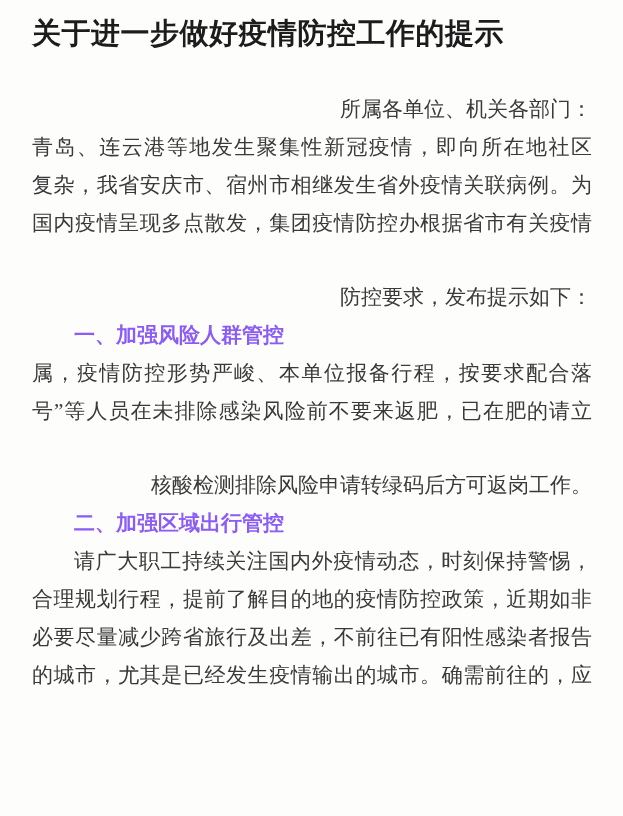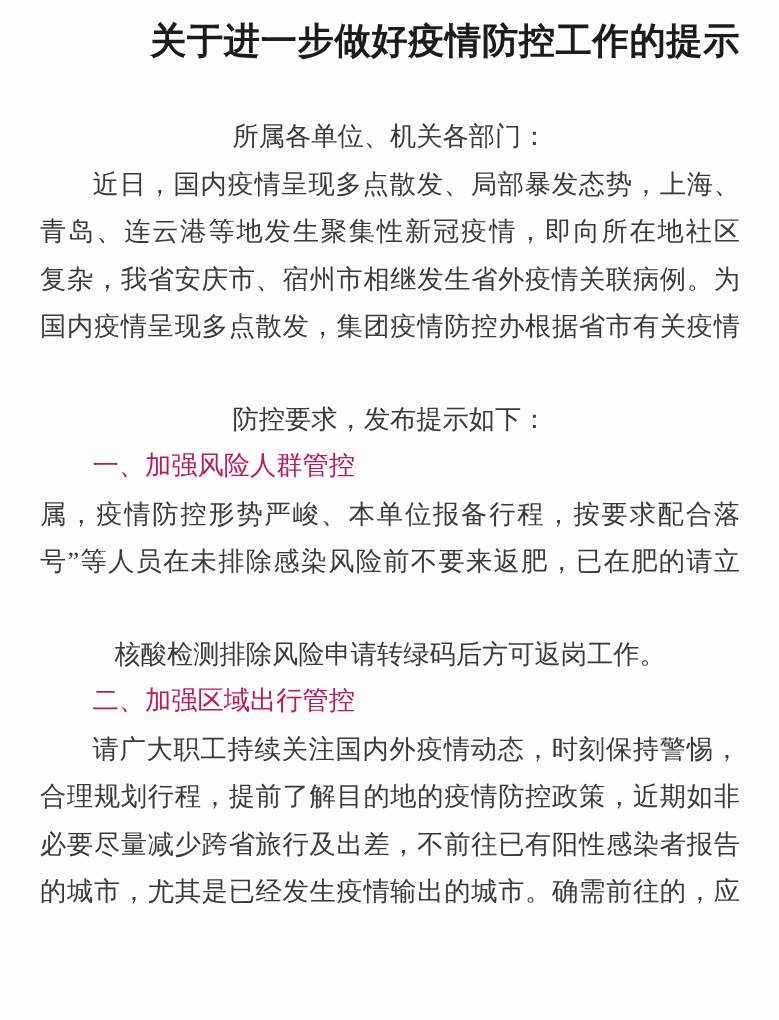--- a/index.html
+++ b/index.html
@@ -18,54 +18,53 @@
     height: 816px;
     background: #fdfdfc;
     padding: 10px 31px 0 32px;
     font-family: "Liberation Serif", serif;
   }
   .doc-title {
     font-family: "Liberation Sans", sans-serif;
     font-weight: 700;
     font-size: 29px;
     line-height: 42px;
-    text-align: right;
+    text-align: left;
     color: #1c1c1c;
     margin: 2px 0 27px 0;
     letter-spacing: 0.5px;
   }
   .line {
     font-size: 21px;
     line-height: 38px;
     color: #3a3a3a;
     white-space: nowrap;
   }
   .line.justify, .line.indent-justify {
     white-space: normal;
     text-align: justify;
     text-align-last: justify;
     text-justify: inter-character;
   }
   .line.indent-justify { text-indent: 2em; }
-  .line.flush { text-align: center; margin-top: 36px; }
+  .line.flush { text-align: right; margin-top: 36px; }
   .line.heading {
     text-indent: 2em;
     font-family: "Liberation Sans", sans-serif;
-    font-weight: 400;
-    color: #be185d;
+    font-weight: 700;
+    color: #8b5cf6;
   }
 </style>
 </head>
 <body>
 
 <div class="page">
   <h1 class="doc-title">关于进一步做好疫情防控工作的提示</h1>
   <div class="body-lines">
       <div class="line flush">所属各单位、机关各部门：</div>
-      <div class="line indent-justify">近日，国内疫情呈现多点散发、局部暴发态势，上海、</div>
       <div class="line justify">青岛、连云港等地发生聚集性新冠疫情，即向所在地社区</div>
       <div class="line justify">复杂，我省安庆市、宿州市相继发生省外疫情关联病例。为</div>
       <div class="line justify">国内疫情呈现多点散发，集团疫情防控办根据省市有关疫情</div>
       <div class="line flush">防控要求，发布提示如下：</div>
       <div class="line heading">一、加强风险人群管控</div>
       <div class="line justify">属，疫情防控形势严峻、本单位报备行程，按要求配合落</div>
       <div class="line justify">号”等人员在未排除感染风险前不要来返肥，已在肥的请立</div>
       <div class="line flush">核酸检测排除风险申请转绿码后方可返岗工作。</div>
       <div class="line heading">二、加强区域出行管控</div>
       <div class="line indent-justify">请广大职工持续关注国内外疫情动态，时刻保持警惕，</div>

